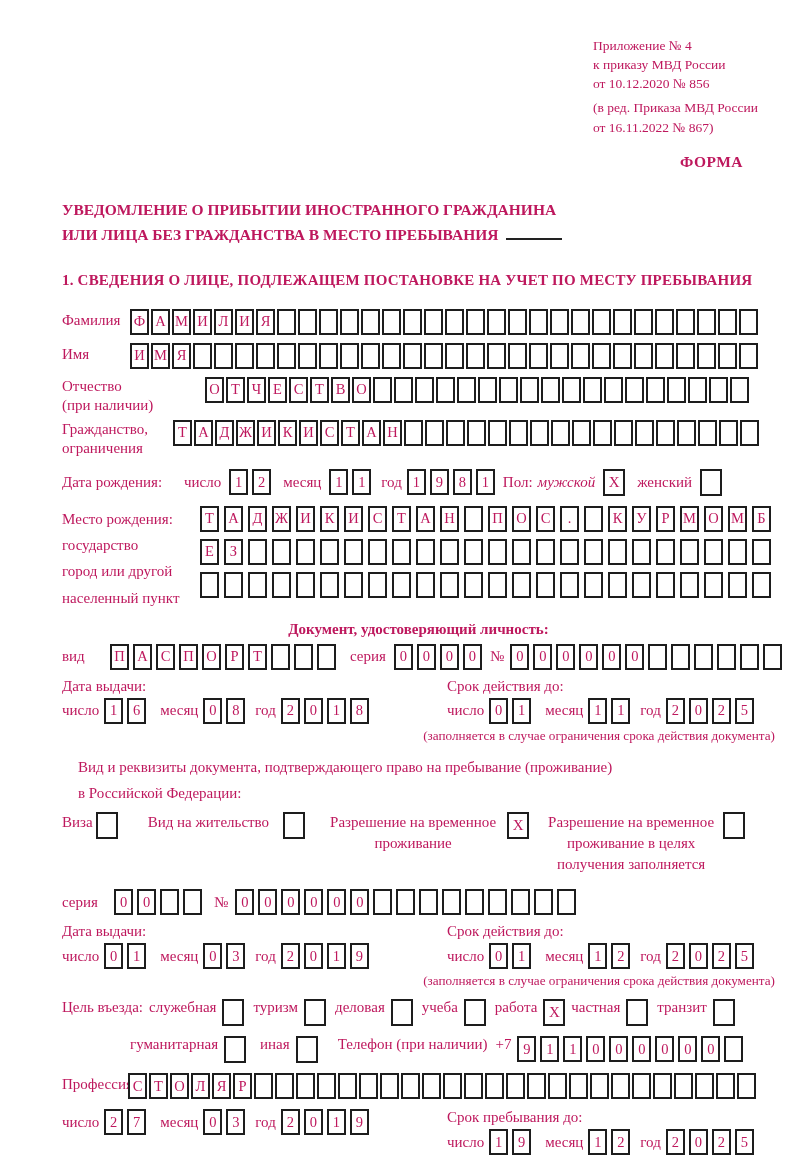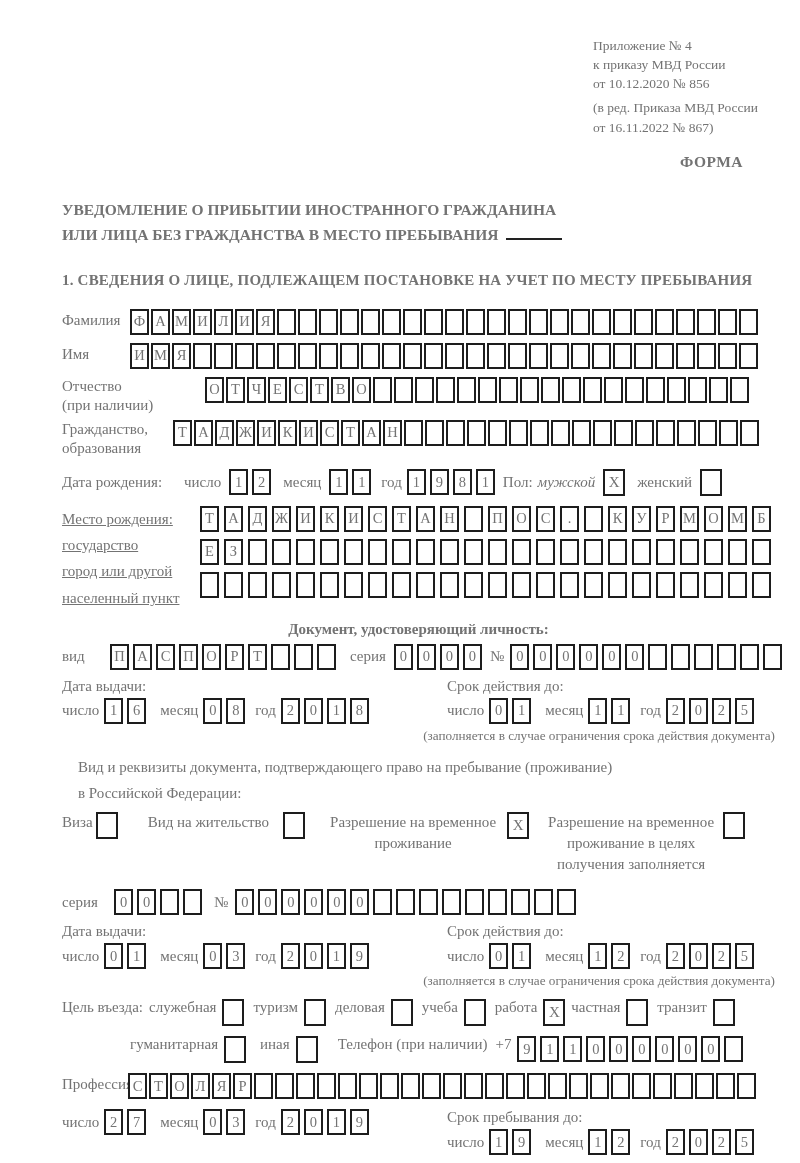--- a/index.html
+++ b/index.html
@@ -1,17 +1,17 @@
 <!DOCTYPE html>
 <html><head>
 <meta charset="utf-8">
 <style>
   html,body{margin:0;padding:0;background:#e9e9e9;}
   .page{
-    width:800px;height:1163px;background:#ffffff;color:#737373;
+    width:800px;height:1163px;background:#ffffff;color:#be185d;
     font-family:"Liberation Serif","DejaVu Serif",serif;
     box-sizing:border-box;padding:36px 25px 18px 62px;
     position:relative;overflow:hidden;margin:0 auto;
   }
   .annex{width:170px;margin-left:auto;margin-right:12px;font-size:13.5px;line-height:1.42;}
   .annex .gap{height:5px;}
   .forma{font-weight:bold;font-size:15.5px;text-align:right;margin:16px 32px 0 0;letter-spacing:.5px;}
   .title{margin-top:26px;text-align:left;font-weight:bold;font-size:15.5px;line-height:1.65;}
   .t-underline{display:inline-block;width:56px;border-bottom:2px solid #222;height:14px;margin-left:8px;}
   .sec-head{margin-top:24px;font-weight:bold;font-size:15px;letter-spacing:.2px;}
@@ -172,21 +172,21 @@
         <span class="cell"></span>
         <span class="cell"></span>
         <span class="cell"></span>
         <span class="cell"></span>
       </span>
   </div>
 
   <div class="frow" style="margin-top:4px;">
     <span class="lbl" style="width:111px;">
       <span>Гражданство,</span><br>
-      <span>образования</span>
+      <span>ограничения</span>
     </span>
     <span class="cells">
         <span class="cell">Т</span>
         <span class="cell">А</span>
         <span class="cell">Д</span>
         <span class="cell">Ж</span>
         <span class="cell">И</span>
         <span class="cell">К</span>
         <span class="cell">И</span>
         <span class="cell">С</span>
@@ -233,21 +233,21 @@
         <span class="cell">1</span>
       </span>
     <span class="lbl" style="margin-left:8px;">Пол:</span>
     <span class="lbl" style="margin:0 8px 0 5px;font-style:italic;">мужской</span>
     <span class="cbox">X</span>
     <span class="lbl" style="margin:0 8px 0 12px;">женский</span>
     <span class="cbox"></span>
   </div>
 
   <div class="frow" style="margin-top:10px;">
-    <span class="lbl" style="width:138px;line-height:1.75;text-decoration:underline;">
+    <span class="lbl" style="width:138px;line-height:1.75;">
       <span>Место рождения:</span><br>
       <span>государство</span><br>
       <span>город или другой</span><br>
       <span>населенный пункт</span>
     </span>
     <span class="rows-stack">
       <span class="cells" style="gap:5px;">
           <span class="cell">Т</span>
           <span class="cell">А</span>
           <span class="cell">Д</span>

